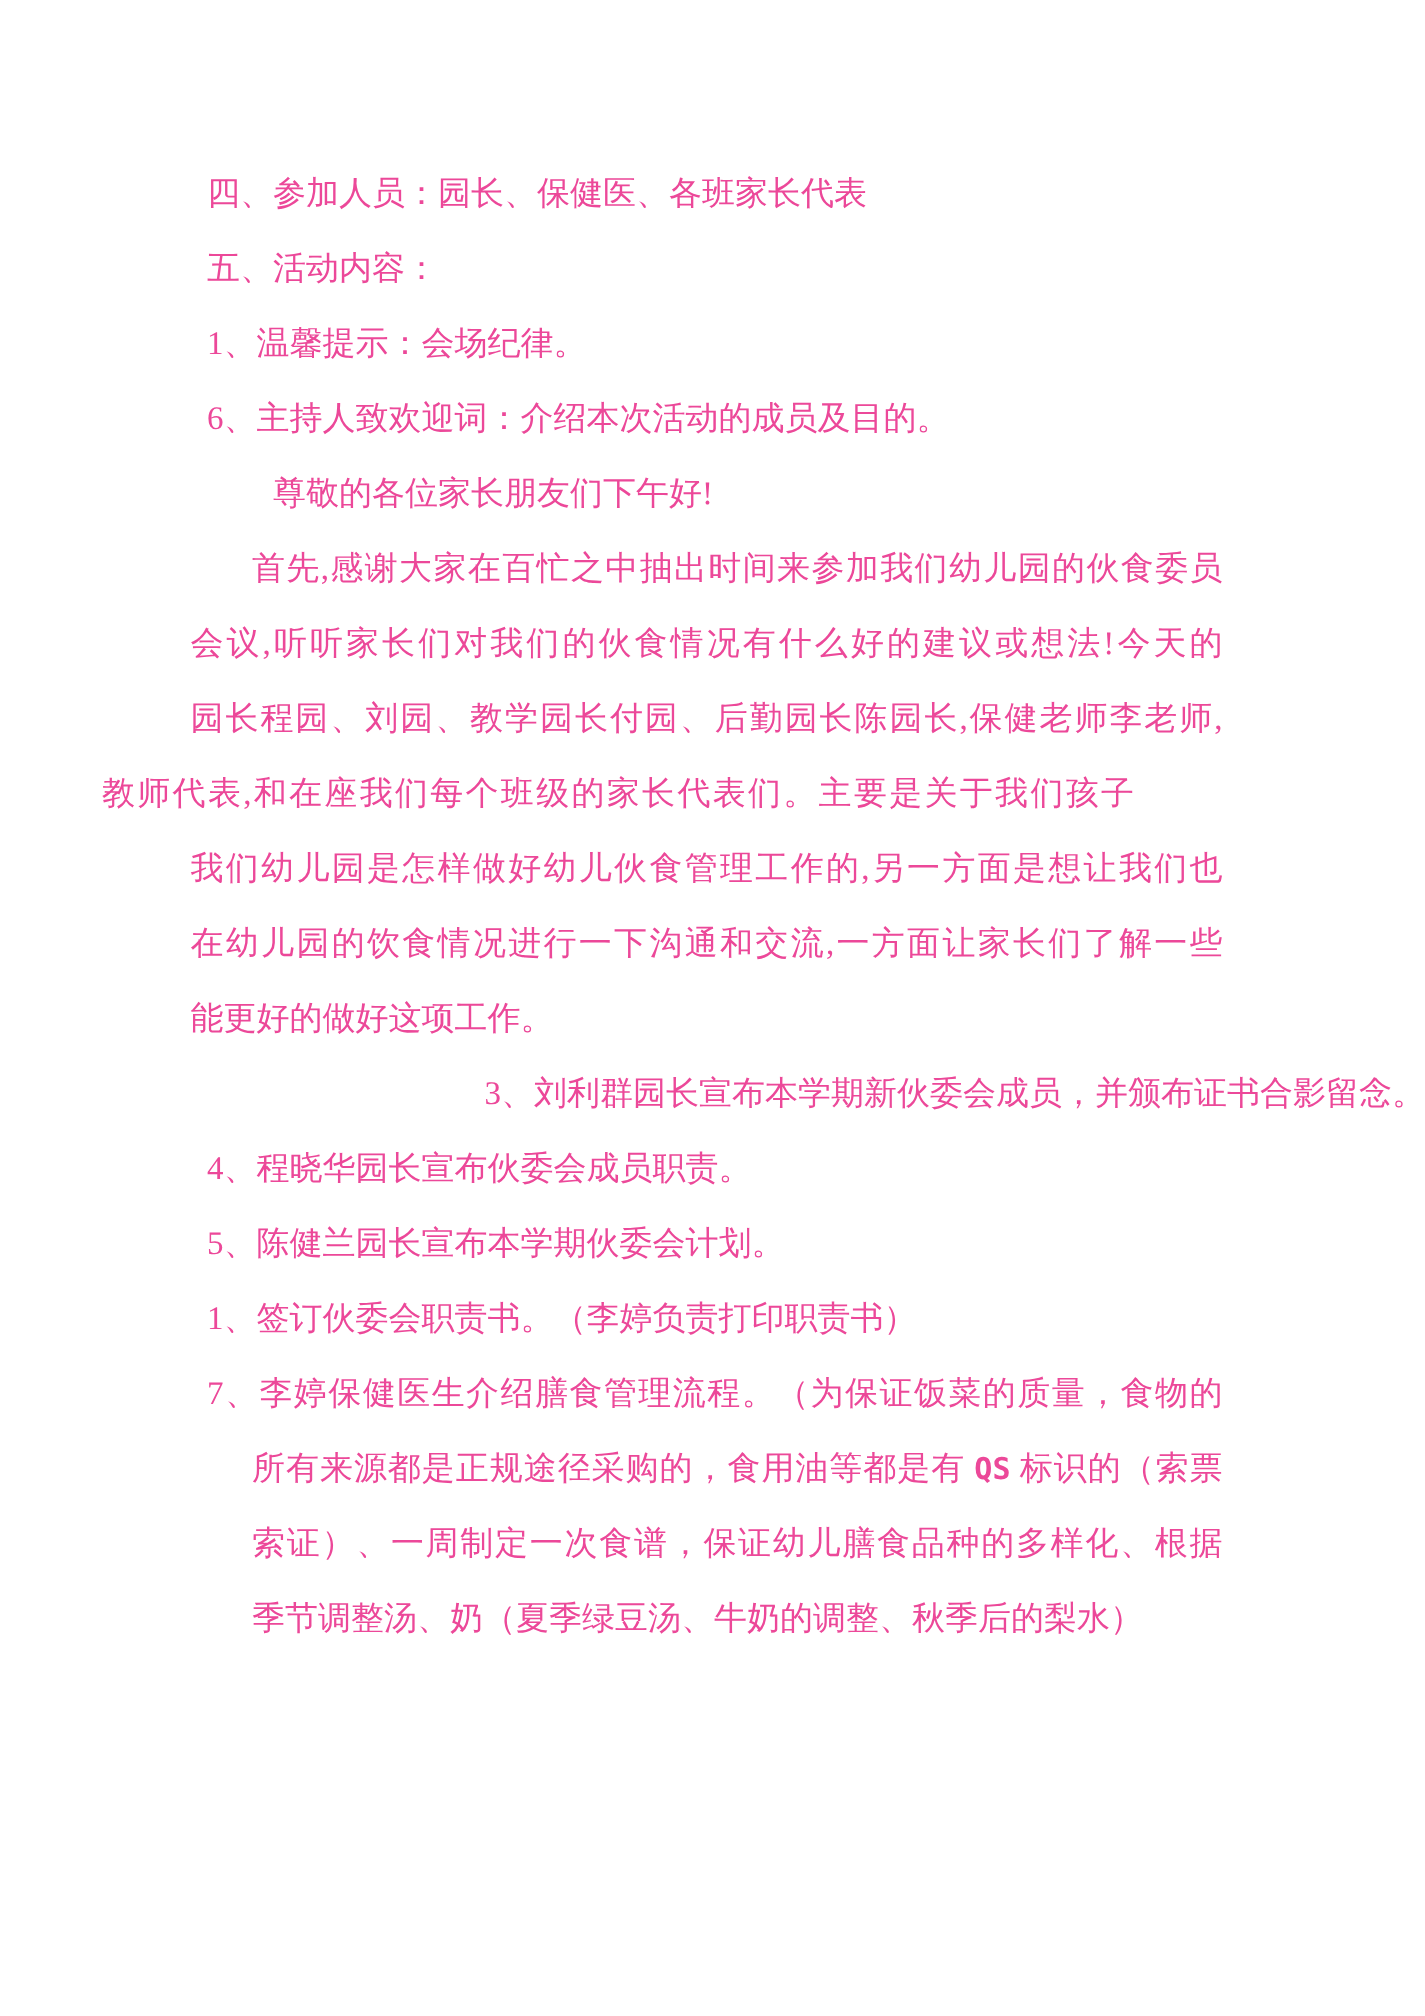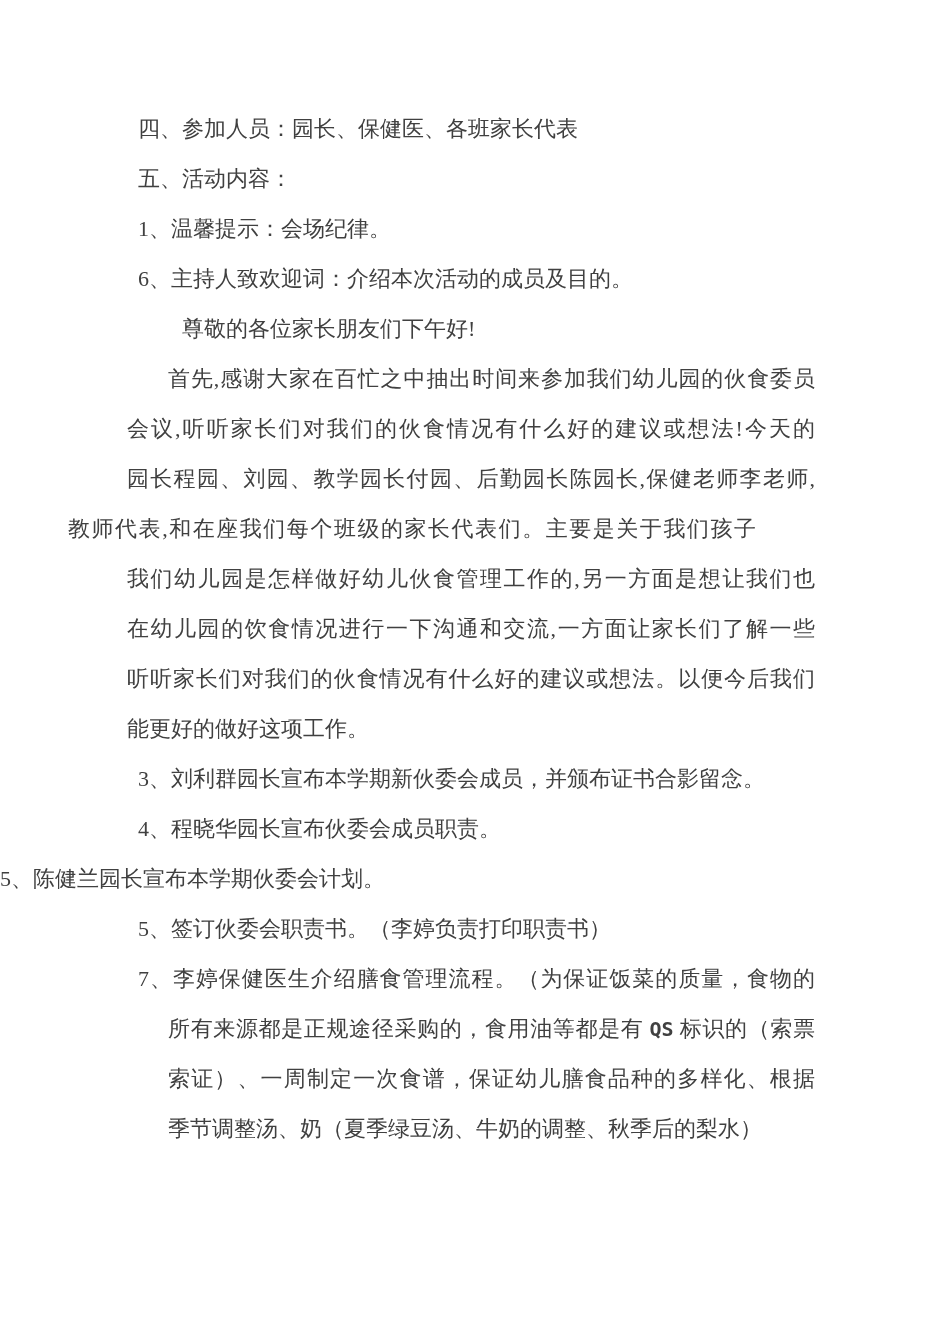--- a/index.html
+++ b/index.html
@@ -19,21 +19,21 @@
     width: 950px;
     height: 1344px;
     background: #ffffff;
   }
   .doc {
     position: absolute;
     left: 0; top: 104px;
     width: 950px;
     font-family: "Liberation Serif", "DejaVu Serif", serif;
     font-size: 22px;
-    color: #404040;
+    color: #ec4899;
     -webkit-font-smoothing: antialiased;
   }
   .line {
     height: 50px;
     line-height: 50px;
     white-space: pre;
     overflow: hidden;
   }
   .line.just {
     white-space: normal;
@@ -56,24 +56,23 @@
       <div class="line" style="margin-left: 138px;">五、活动内容：</div>
       <div class="line" style="margin-left: 138px;">1、温馨提示：会场纪律。</div>
       <div class="line" style="margin-left: 138px;">6、主持人致欢迎词：介绍本次活动的成员及目的。</div>
       <div class="line" style="margin-left: 182px;">尊敬的各位家长朋友们下午好!</div>
       <div class="line just" style="margin-left: 168px; width: 647px;">首先,感谢大家在百忙之中抽出时间来参加我们幼儿园的伙食委员</div>
       <div class="line just" style="margin-left: 127px; width: 688px;">会议,听听家长们对我们的伙食情况有什么好的建议或想法!今天的</div>
       <div class="line just" style="margin-left: 127px; width: 688px;">园长程园、刘园、教学园长付园、后勤园长陈园长,保健老师李老师,</div>
       <div class="line just" style="margin-left: 68px; width: 688px;">教师代表,和在座我们每个班级的家长代表们。主要是关于我们孩子</div>
       <div class="line just" style="margin-left: 127px; width: 688px;">我们幼儿园是怎样做好幼儿伙食管理工作的,另一方面是想让我们也</div>
       <div class="line just" style="margin-left: 127px; width: 688px;">在幼儿园的饮食情况进行一下沟通和交流,一方面让家长们了解一些</div>
-      <div class="line just" style="margin-left: 127px; width: 688px;">听听家长们对我们的伙食情况有什么好的建议或想法。以便今后我们</div>
       <div class="line" style="margin-left: 127px;">能更好的做好这项工作。</div>
-      <div class="line" style="margin-left: 138px;">3、刘利群园长宣布本学期新伙委会成员，并颁布证书合影留念。</div>
+      <div class="line" style="margin-left: 138px; text-align: right;">3、刘利群园长宣布本学期新伙委会成员，并颁布证书合影留念。</div>
       <div class="line" style="margin-left: 138px;">4、程晓华园长宣布伙委会成员职责。</div>
-      <div class="line" style="">5、陈健兰园长宣布本学期伙委会计划。</div>
-      <div class="line" style="margin-left: 138px;">5、签订伙委会职责书。（李婷负责打印职责书）</div>
+      <div class="line" style="margin-left: 138px;">5、陈健兰园长宣布本学期伙委会计划。</div>
+      <div class="line" style="margin-left: 138px;">1、签订伙委会职责书。（李婷负责打印职责书）</div>
       <div class="line just" style="margin-left: 138px; width: 677px;">7、李婷保健医生介绍膳食管理流程。（为保证饭菜的质量，食物的</div>
       <div class="line just" style="margin-left: 168px; width: 647px;">所有来源都是正规途径采购的，食用油等都是有 <span class="latin-bold">QS</span> 标识的（索票</div>
       <div class="line just" style="margin-left: 168px; width: 647px;">索证）、一周制定一次食谱，保证幼儿膳食品种的多样化、根据</div>
       <div class="line" style="margin-left: 168px;">季节调整汤、奶（夏季绿豆汤、牛奶的调整、秋季后的梨水）</div>
     </div>
 </div>
 
 </body></html>

